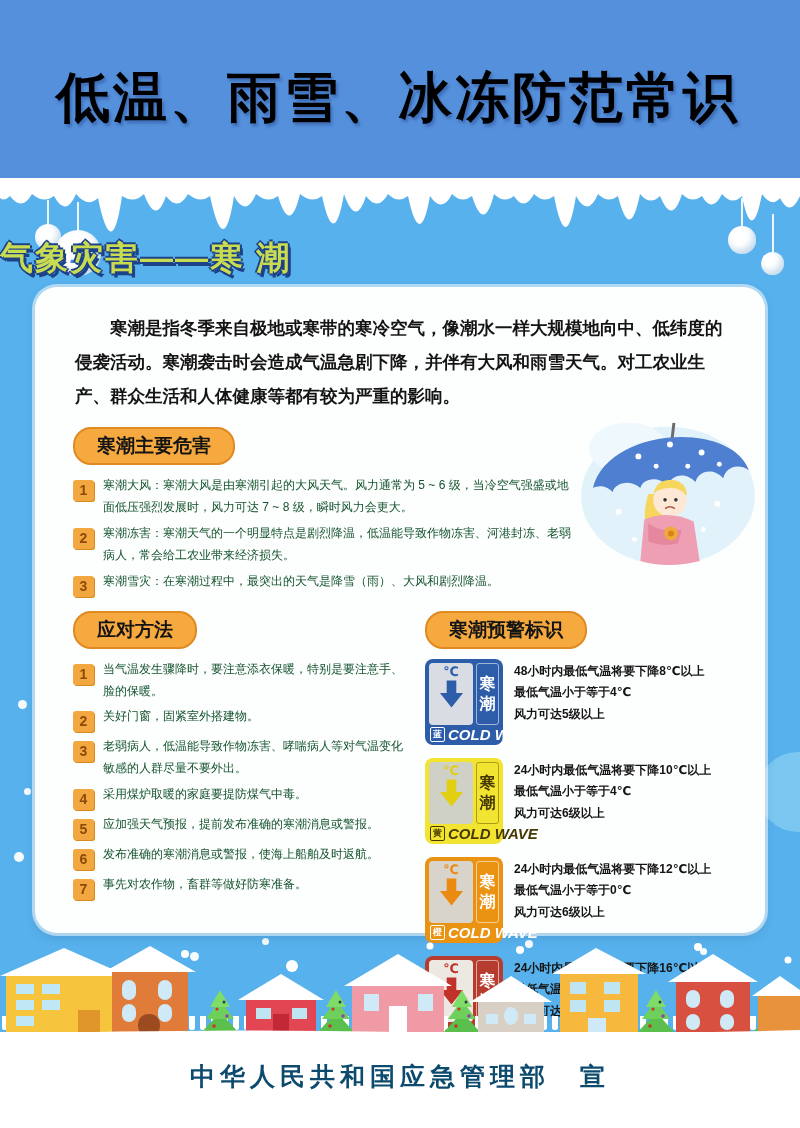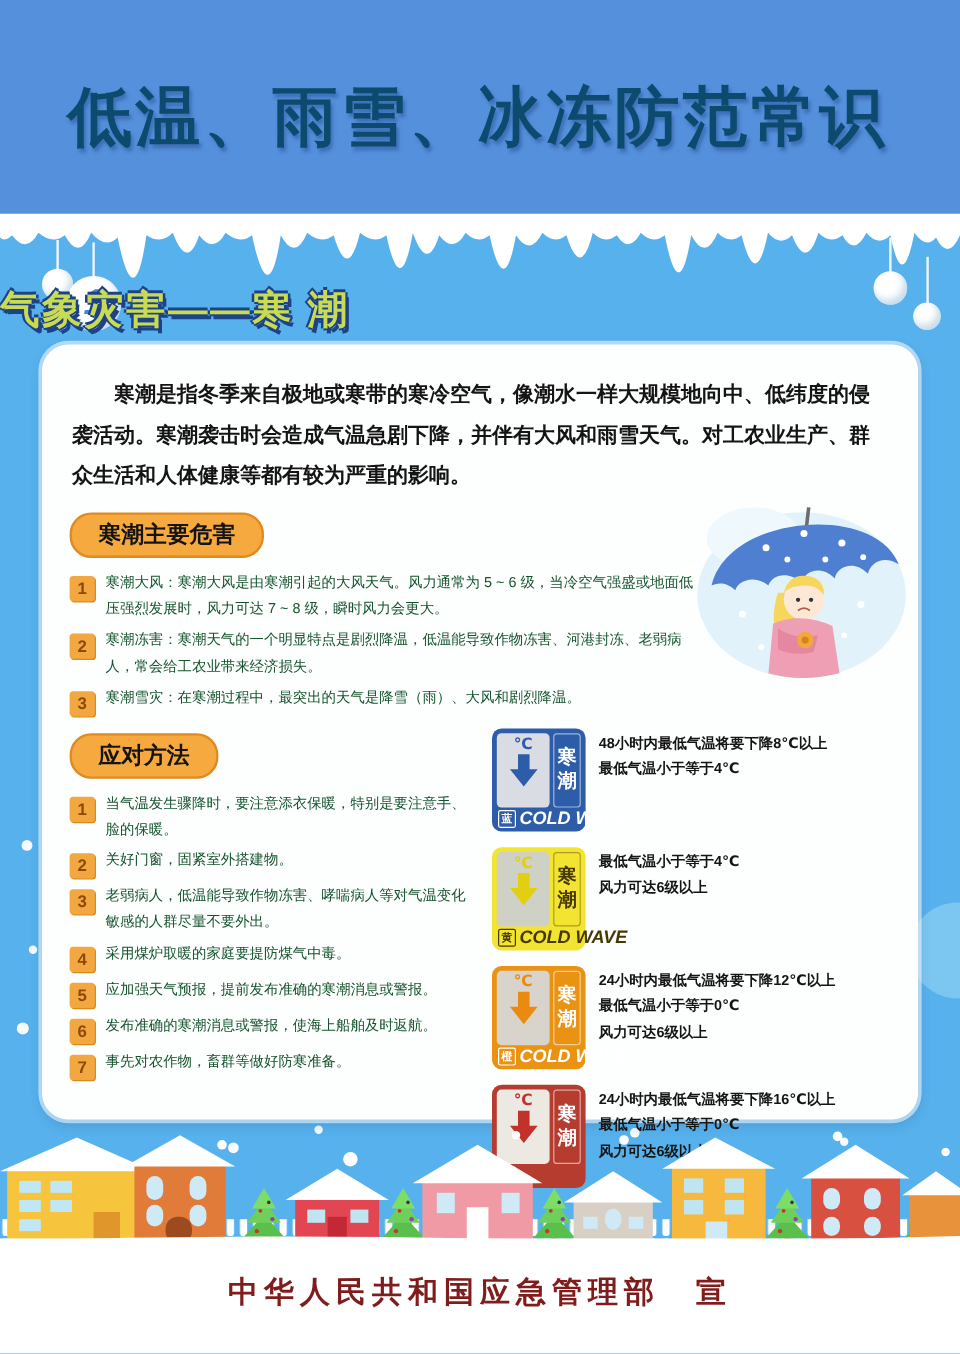--- a/index.html
+++ b/index.html
@@ -2,40 +2,40 @@
 <html><head>
 <meta charset="utf-8">
 <style>
   html,body{margin:0;padding:0;}
   body{font-family:"Liberation Sans","DejaVu Sans",sans-serif;background:#9aa0a6;}
   .poster{position:relative;width:800px;height:1128px;margin:0 auto;overflow:hidden;background:#57b1ec;}
 
   
   .header-band{position:absolute;left:0;top:0;width:800px;height:186px;background:#5590dc;}
   .main-title{position:absolute;left:0;top:62px;width:796px;text-align:center;
-    font-size:54px;font-weight:bold;color:#0c4a6e;letter-spacing:3px;
+    font-size:54px;font-weight:bold;color:#000000;letter-spacing:3px;
     text-shadow:2px 3px 3px rgba(35,70,140,.45);}
 
   
   .drip{position:absolute;left:0;top:178px;width:800px;height:90px;pointer-events:none;}
 
   
   .string{position:absolute;width:2px;background:#eef5fb;}
   .ball{position:absolute;background:#ffffff;border-radius:50%;box-shadow:inset -3px -4px 6px rgba(150,190,220,.55);}
   .ball-num{display:flex;align-items:center;justify-content:center;
     font-size:30px;font-weight:bold;font-style:italic;color:#4a86d8;}
 
   .section-title{position:absolute;left:0;top:236px;width:800px;
     font-size:33px;font-weight:bold;letter-spacing:2px;color:#c9db51;
     text-shadow:-2px 0 0 #1d4288,2px 0 0 #1d4288,0 -2px 0 #1d4288,0 2px 0 #1d4288,3px 4px 0 #1d4288;}
 
   
   .card{position:absolute;left:35px;top:287px;width:730px;height:646px;background:#fdfefe;
     border-radius:22px;box-shadow:0 0 0 3px rgba(255,255,255,.55),0 4px 10px rgba(40,90,140,.25);
-    box-sizing:border-box;padding:22px 26px 16px 23px;}
+    box-sizing:border-box;padding:22px 26px 16px 38px;}
   .intro{font-size:17.5px;line-height:1.95;color:#141414;font-weight:600;text-indent:2em;margin:2px 6px 10px 2px;}
 
   .badge{display:inline-block;background:#f5a93f;border:2px solid #e08a20;border-radius:18px;
     padding:4px 22px;font-size:19px;font-weight:bold;color:#141414;margin:4px 0 10px 0;}
 
   .item{display:flex;align-items:flex-start;margin-bottom:4px;}
   .num{flex-shrink:0;width:21px;height:21px;margin:5px 9px 0 0;background:#f3a740;border-radius:3px;
     color:#8d4a05;font-size:14px;font-weight:bold;text-align:center;line-height:21px;
     box-shadow:1px 1px 0 #d88a1c;}
   .item-text{font-size:12px;line-height:1.82;color:#14532d;font-weight:400;}
@@ -69,21 +69,21 @@
   .sign--orange{background:#ea9212;color:#ffffff;} .sign--orange .arrowbox{background:#d8d4cb;color:#ea8a10;}
   .sign--red{background:#b63c30;color:#ffffff;}    .sign--red .arrowbox{background:#ece8e2;color:#c0322a;}
 
   
   .girl{position:absolute;right:8px;top:122px;width:178px;height:158px;}
 
   
   .village{position:absolute;left:0;top:942px;width:800px;height:118px;}
   .footer-band{position:absolute;left:0;top:1032px;width:800px;height:96px;background:#ffffff;}
   .footer-text{position:absolute;left:0;top:1060px;width:800px;text-align:center;
-    font-size:25px;font-weight:bold;color:#7f1d1d;letter-spacing:5px;}
+    font-size:25px;font-weight:bold;color:#0c4a6e;letter-spacing:5px;}
 
   
   .dot{position:absolute;background:#ffffff;border-radius:50%;opacity:.95;}
   .bigball{position:absolute;background:#7cc6f2;border-radius:50%;}
 </style>
 </head>
 <body>
 
 <div class="poster">
 
@@ -200,20 +200,21 @@
           <span class="num">6</span>
           <span class="item-text">发布准确的寒潮消息或警报，使海上船舶及时返航。</span>
         </div>
         <div class="item">
           <span class="num">7</span>
           <span class="item-text">事先对农作物，畜群等做好防寒准备。</span>
         </div>
       </div>
 
       <div class="col-right">
+        <div class="badge">寒潮预警标识</div>
 
         
         <div class="warn-row">
           <div class="sign sign--blue">
             <div class="sign-top">
               <div class="arrowbox">
                 <span class="deg">℃</span>
                 <svg class="arrow-svg" viewBox="0 0 26 30">
                     <path fill="currentColor" d="M8 1h10v13h7L13 29 1 14h7z"></path>
                   </svg>
@@ -224,20 +225,21 @@
               </div>
             </div>
             <div class="sign-bottom">
               <span class="lvl">蓝</span>
               <span class="cw">COLD WAVE</span>
             </div>
           </div>
           <div class="warn-text">
             <div>48小时内最低气温将要下降8℃以上</div>
             <div>最低气温小于等于4℃</div>
+            <div>风力可达5级以上</div>
           </div>
         </div>
 
         
         <div class="warn-row">
           <div class="sign sign--yellow">
             <div class="sign-top">
               <div class="arrowbox">
                 <span class="deg">℃</span>
                 <svg class="arrow-svg" viewBox="0 0 26 30">
@@ -248,20 +250,21 @@
                 <span>寒</span>
                   <span>潮</span>
               </div>
             </div>
             <div class="sign-bottom">
               <span class="lvl">黄</span>
               <span class="cw">COLD WAVE</span>
             </div>
           </div>
           <div class="warn-text">
+            <div>24小时内最低气温将要下降10℃以上</div>
             <div>最低气温小于等于4℃</div>
             <div>风力可达6级以上</div>
           </div>
         </div>
 
         
         <div class="warn-row">
           <div class="sign sign--orange">
             <div class="sign-top">
               <div class="arrowbox">

